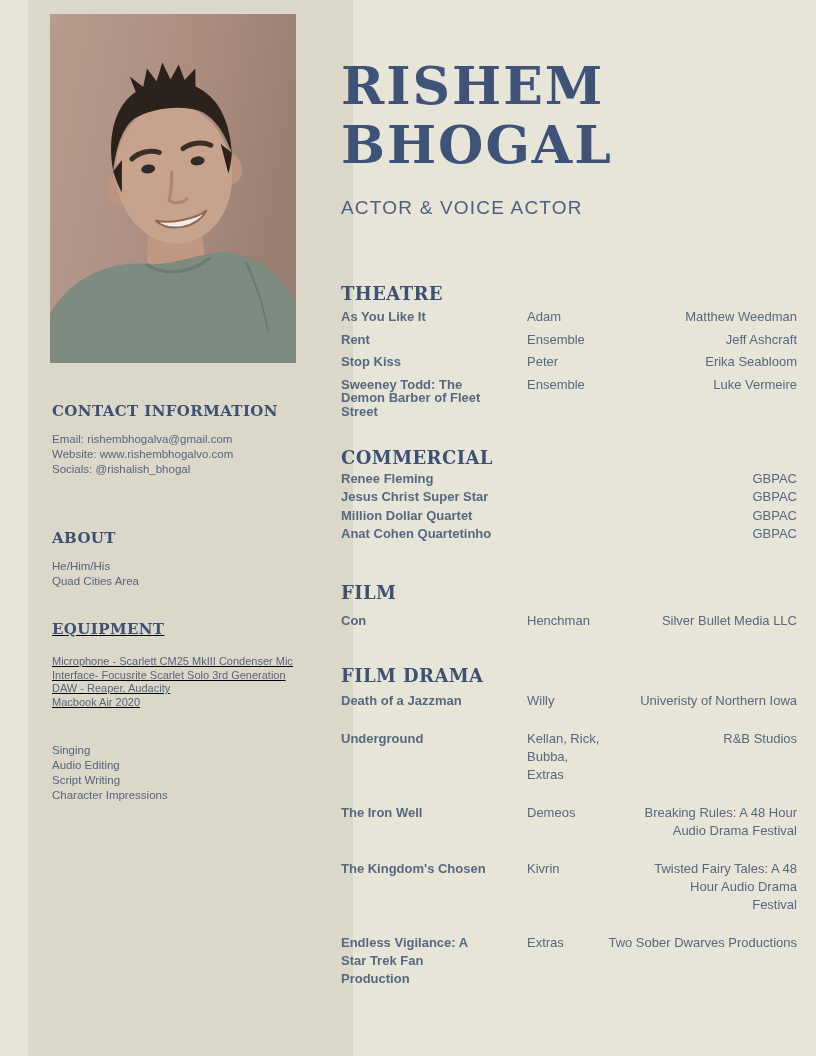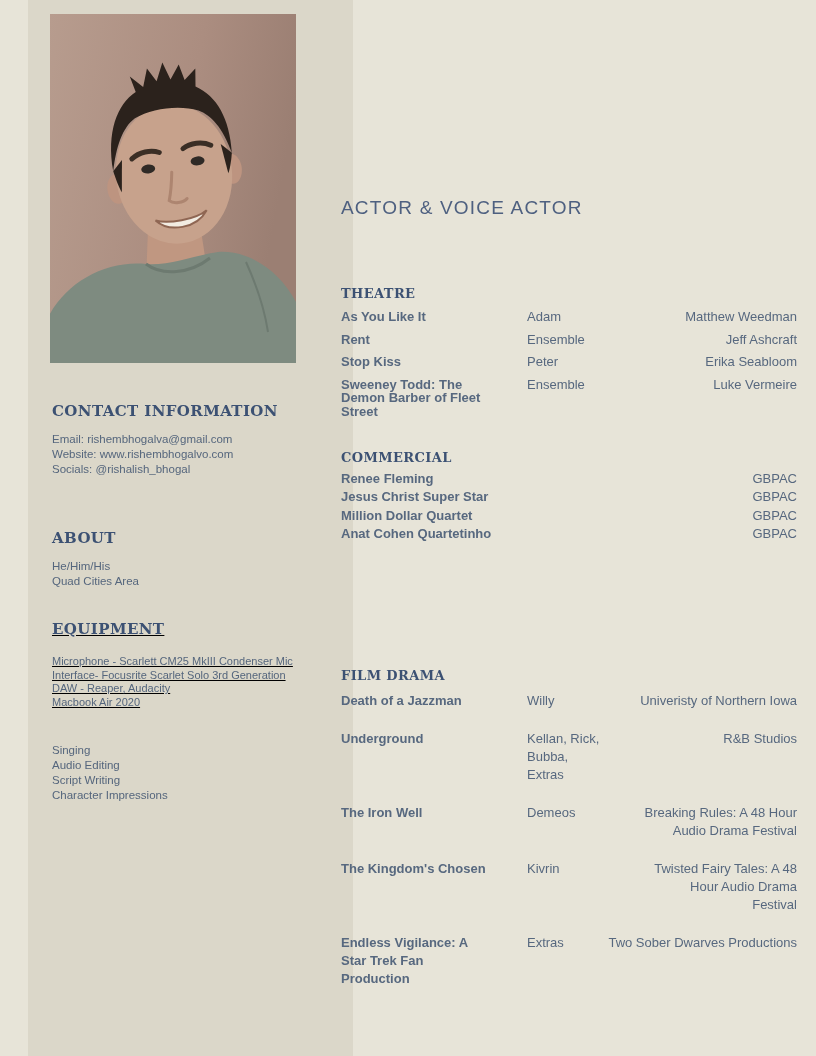--- a/index.html
+++ b/index.html
@@ -21,21 +21,21 @@
   .sec-equipment .sb-line{font-size:11px;line-height:13.5px;}
 
   
   .main{position:absolute;left:341px;top:0;width:456px;height:1056px;}
   .name{position:absolute;left:0;top:56px;font-family:"DejaVu Serif",serif;font-weight:bold;
         font-size:52px;line-height:59px;color:#3e5377;letter-spacing:2px;margin:0;}
   .subtitle{position:absolute;left:0;top:197px;font-size:19px;letter-spacing:1.2px;
             color:#4e6080;margin:0;}
 
   .msec{position:absolute;left:0;width:456px;}
-  .m-head{font-family:"DejaVu Serif",serif;font-weight:bold;font-size:13px;line-height:17px;
+  .m-head{font-family:"DejaVu Serif",serif;font-weight:bold;font-size:18px;line-height:17px;
           color:#3c5173;letter-spacing:.4px;margin:0;}
   .sec-theatre{top:285px;}   .sec-theatre .m-head{margin-bottom:8px;}
   .sec-commercial{top:449px;}.sec-commercial .m-head{margin-bottom:4px;}
   .sec-film{top:584px;}      .sec-film .m-head{margin-bottom:11px;}
   .sec-audio{top:667px;}     .sec-audio .m-head{margin-bottom:8px;}
 
   .row{display:flex;font-size:13px;color:#57687f;}
   .c-title{width:186px;flex:none;padding-right:10px;box-sizing:border-box;white-space:pre-line;font-weight:bold;}
   .c-role{width:90px;flex:none;white-space:pre-line;}
   .c-studio{flex:1;text-align:right;white-space:pre-line;}
@@ -116,20 +116,21 @@
     <section class="sb-sec sec-skills">
       <p class="sb-line">Singing</p>
       <p class="sb-line">Audio Editing</p>
       <p class="sb-line">Script Writing</p>
       <p class="sb-line">Character Impressions</p>
     </section>
   </div>
 
   <div class="main">
 
+    <h1 class="name"><span>RISHEM</span><br><span>BHOGAL</span></h1>
     <p class="subtitle">ACTOR &amp; VOICE ACTOR</p>
 
     <section class="msec sec-theatre">
       <h2 class="m-head">THEATRE</h2>
       <div class="row r-t">
         <div class="c-title">As You Like It</div>
         <div class="c-role">Adam</div>
         <div class="c-studio">Matthew Weedman</div>
       </div>
       <div class="row r-t">
@@ -168,20 +169,28 @@
         <div class="c-role"></div>
         <div class="c-studio">GBPAC</div>
       </div>
       <div class="row r-c">
         <div class="c-title">Anat Cohen Quartetinho</div>
         <div class="c-role"></div>
         <div class="c-studio">GBPAC</div>
       </div>
     </section>
 
+    <section class="msec sec-film">
+      <h2 class="m-head">FILM</h2>
+      <div class="row r-f">
+        <div class="c-title">Con</div>
+        <div class="c-role">Henchman</div>
+        <div class="c-studio">Silver Bullet Media LLC</div>
+      </div>
+    </section>
 
     <section class="msec sec-audio">
       <h2 class="m-head">FILM DRAMA</h2>
       <div class="row r-a">
         <div class="c-title">Death of a Jazzman</div>
         <div class="c-role">Willy</div>
         <div class="c-studio">Univeristy of Northern Iowa</div>
       </div>
       <div class="row r-a">
         <div class="c-title">Underground</div>

